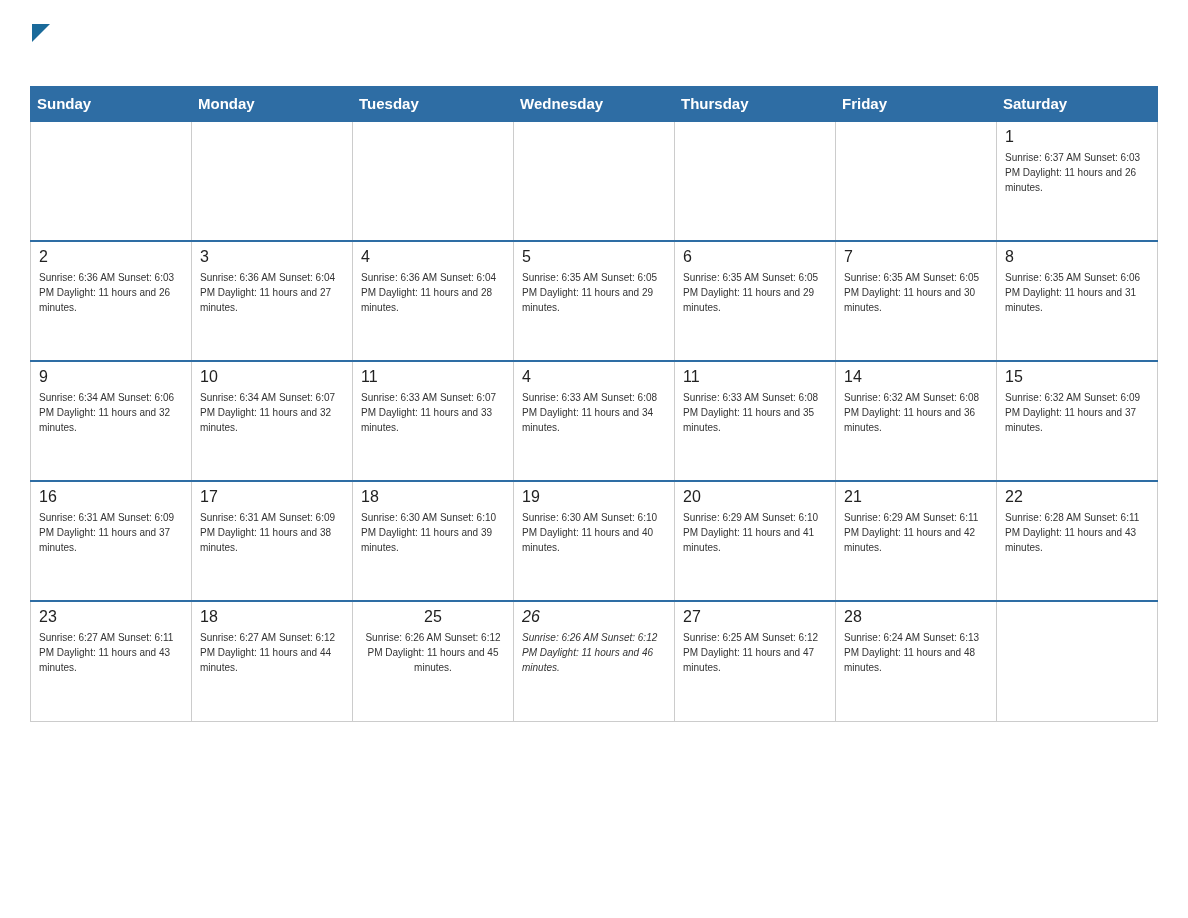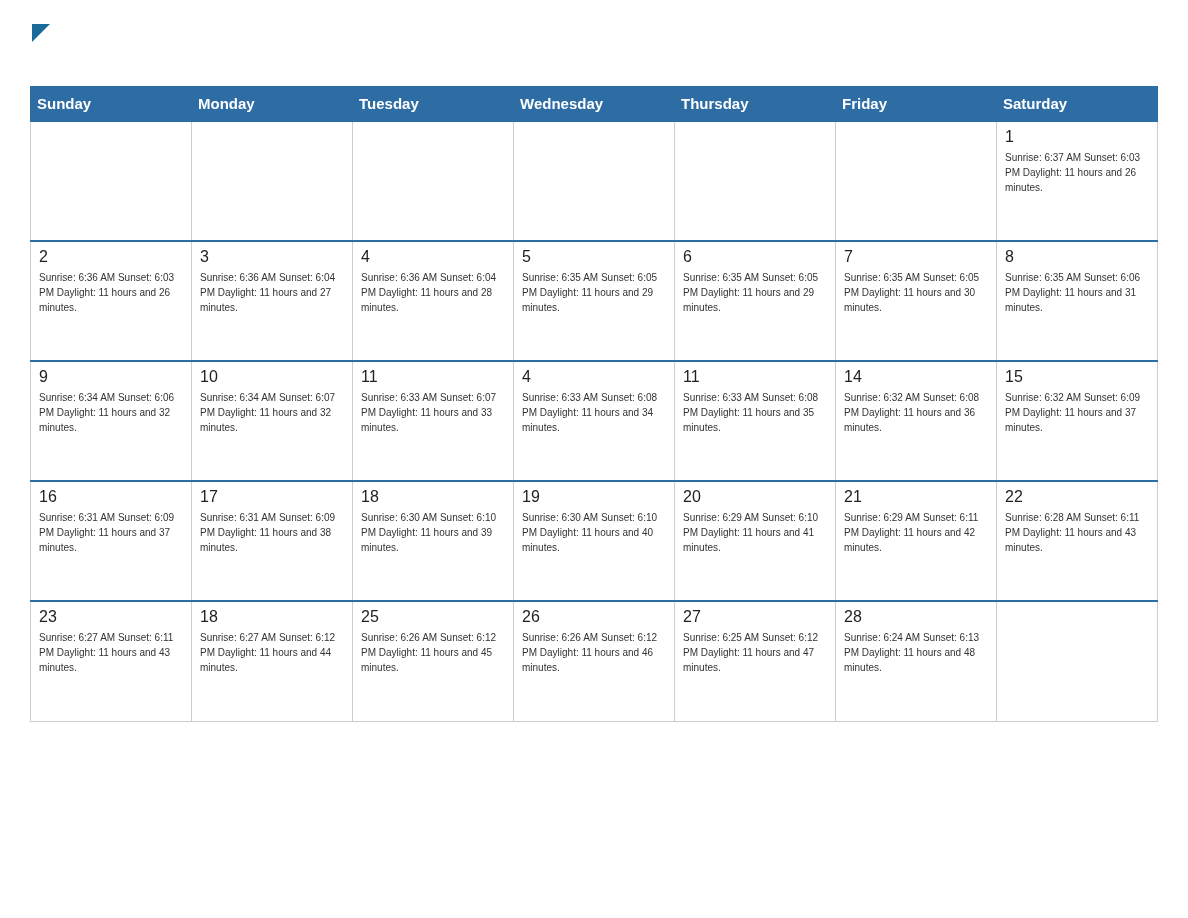--- a/index.html
+++ b/index.html
@@ -306,28 +306,28 @@
 Daylight: 11 hours
 and 43 minutes.</div>
         </td>
         <td style="border-top: 2px solid rgb(46, 109, 164);">
           <span class="day-number">18</span>
           <div class="day-info">Sunrise: 6:27 AM
 Sunset: 6:12 PM
 Daylight: 11 hours
 and 44 minutes.</div>
         </td>
-        <td style="border-top: 2px solid rgb(46, 109, 164);">
+        <td style="border-top: 2px solid rgb(46, 109, 164); text-align: center;">
           <span class="day-number">25</span>
           <div class="day-info">Sunrise: 6:26 AM
 Sunset: 6:12 PM
 Daylight: 11 hours
 and 45 minutes.</div>
         </td>
-        <td style="border-top: 2px solid rgb(46, 109, 164);">
+        <td style="border-top: 2px solid rgb(46, 109, 164); font-style: italic;">
           <span class="day-number">26</span>
           <div class="day-info">Sunrise: 6:26 AM
 Sunset: 6:12 PM
 Daylight: 11 hours
 and 46 minutes.</div>
         </td>
         <td style="border-top: 2px solid rgb(46, 109, 164);">
           <span class="day-number">27</span>
           <div class="day-info">Sunrise: 6:25 AM
 Sunset: 6:12 PM

